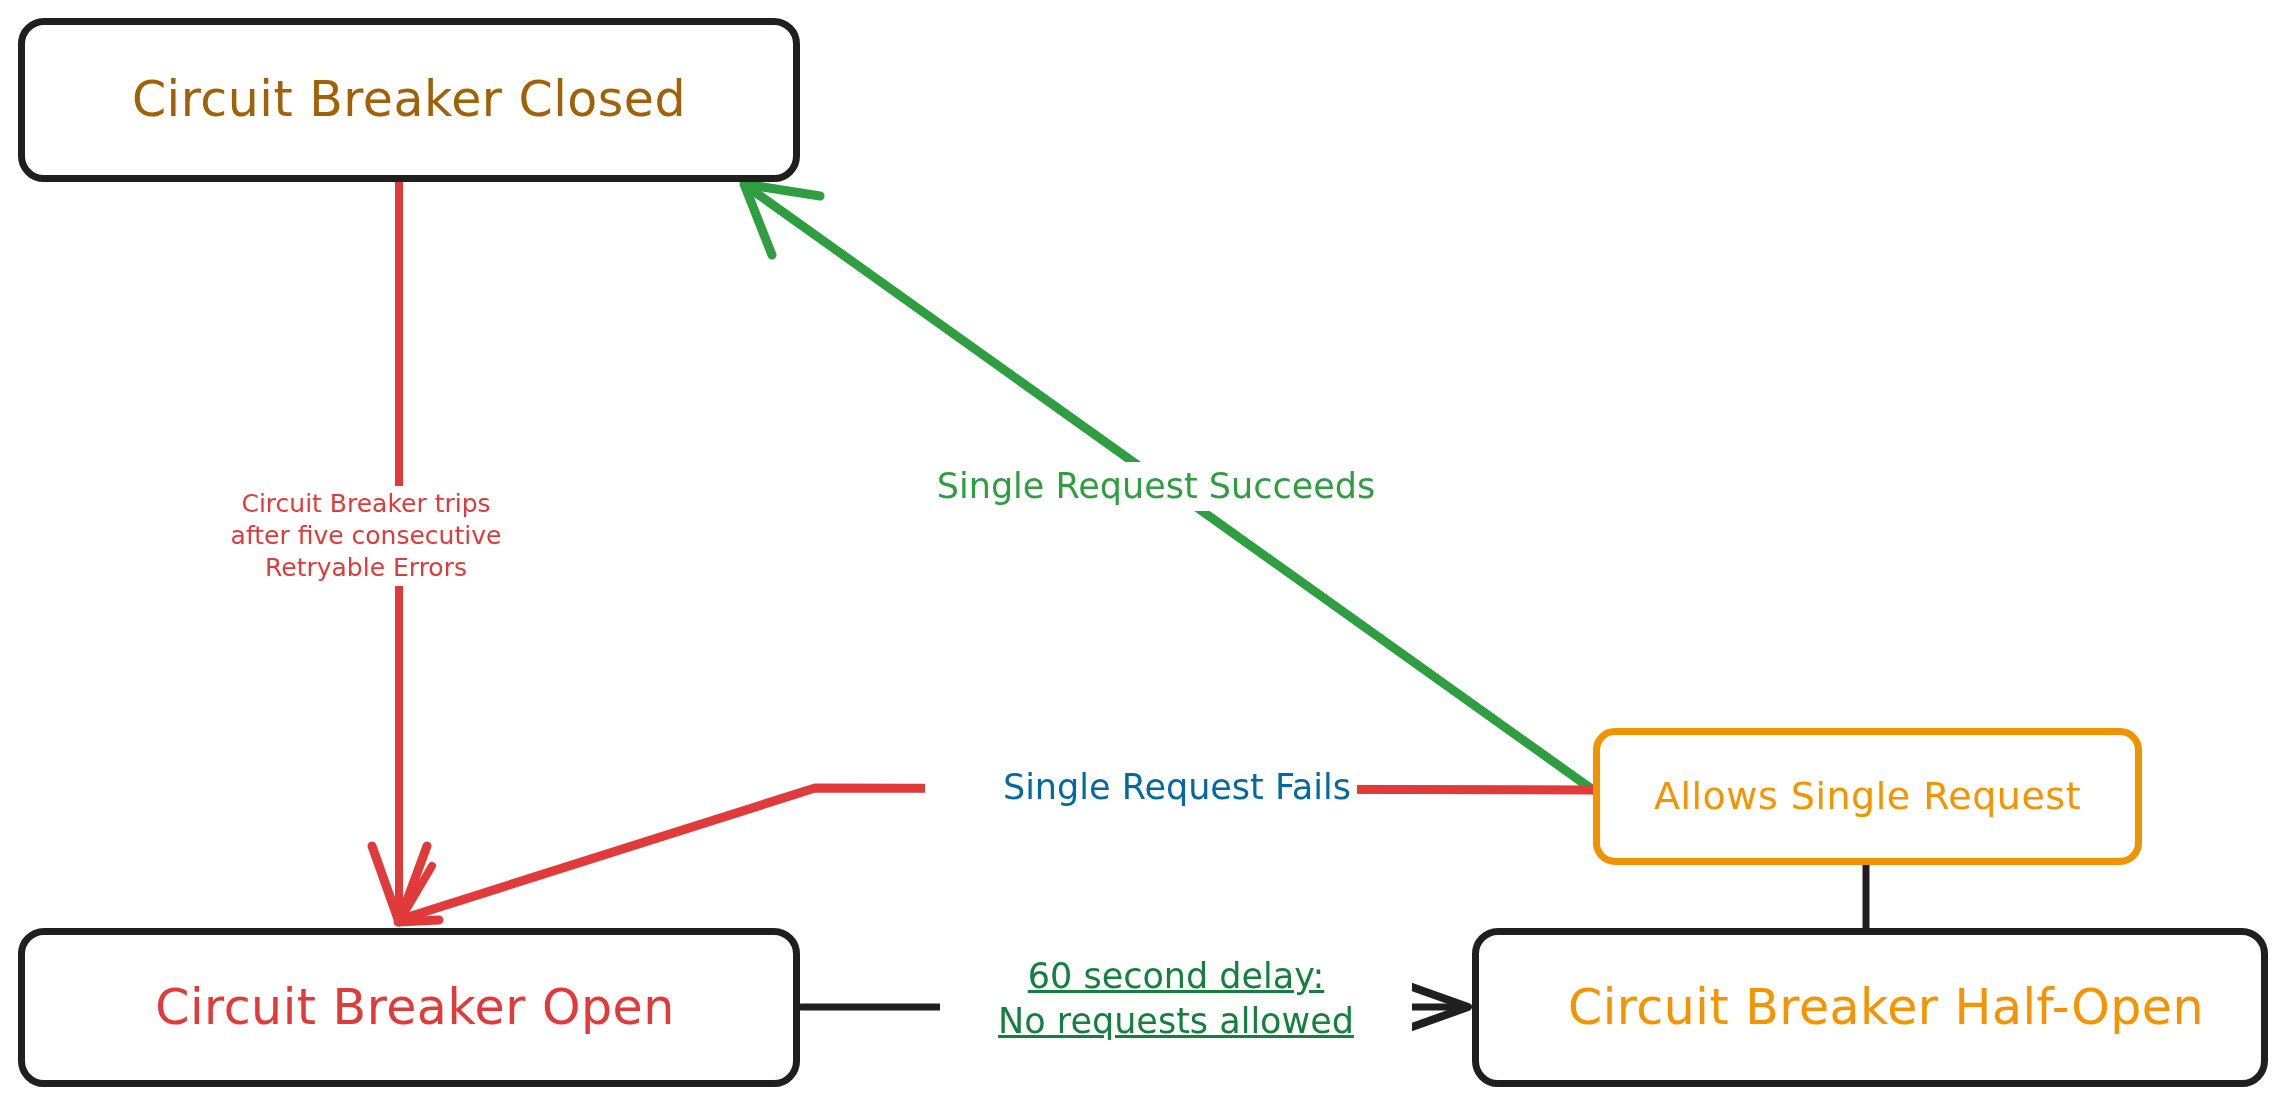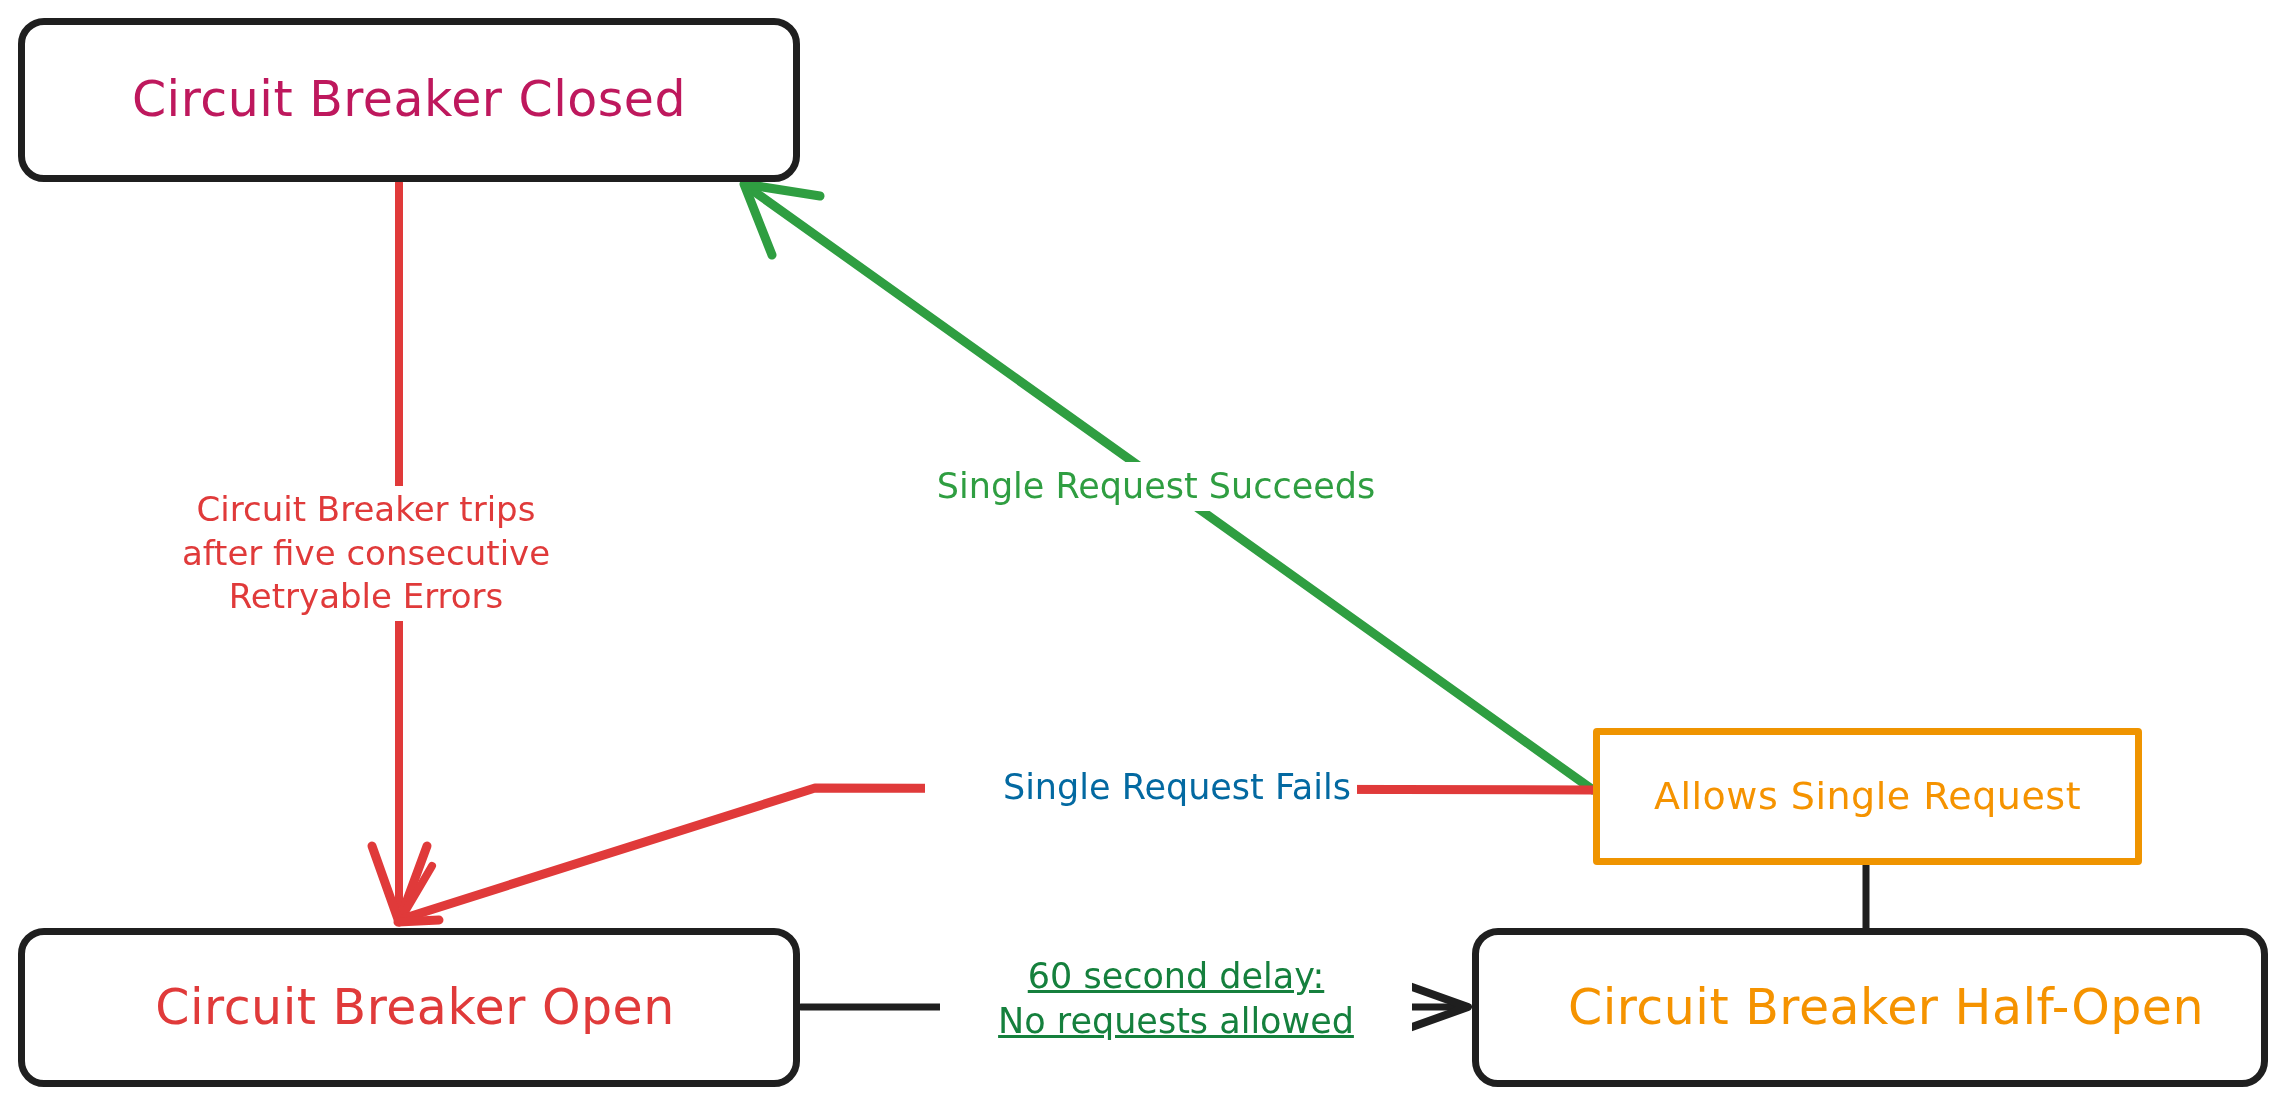--- a/index.html
+++ b/index.html
@@ -33,30 +33,30 @@
     background: #ffffff;
     border-radius: 26px;
     text-align: center;
     z-index: 5;
   }
   .node-black {
     border: 7px solid #1f1f1f;
   }
   .node-orange {
     border: 7px solid #ef9400;
-    border-radius: 4px;
+    border-radius: 22px;
   }
   .node-label {
     font-family: "DejaVu Sans", sans-serif;
     font-weight: 400;
     letter-spacing: 0.5px;
     line-height: 1.1;
     white-space: nowrap;
   }
-  .lbl-green   { color: #be185d; }
+  .lbl-green   { color: #a16207; }
   .lbl-red     { color: #e03a3a; }
   .lbl-orange  { color: #f59300; }
 
   #node-closed {
     left: 18px; top: 18px; width: 782px; height: 164px;
   }
   #node-closed .node-label { font-size: 49px; }
 
   #node-open {
     left: 18px; top: 928px; width: 782px; height: 159px; padding-left: 12px;
@@ -78,21 +78,21 @@
     z-index: 8;
     background: #ffffff;
     font-family: "DejaVu Sans", sans-serif;
     line-height: 1.28;
     text-align: center;
     white-space: pre-line;
     padding: 2px 6px;
   }
   #label-trips {
     left: 150px; top: 486px; width: 420px;
-    font-size: 34px;
+    font-size: 25px;
     color: #e03a3a;
   }
   #label-succeeds {
     left: 900px; top: 462px; width: 500px;
     font-size: 35px;
     color: #2f9e41;
   }
   #label-fails {
     left: 925px; top: 763px; width: 420px;
     font-size: 35px;

